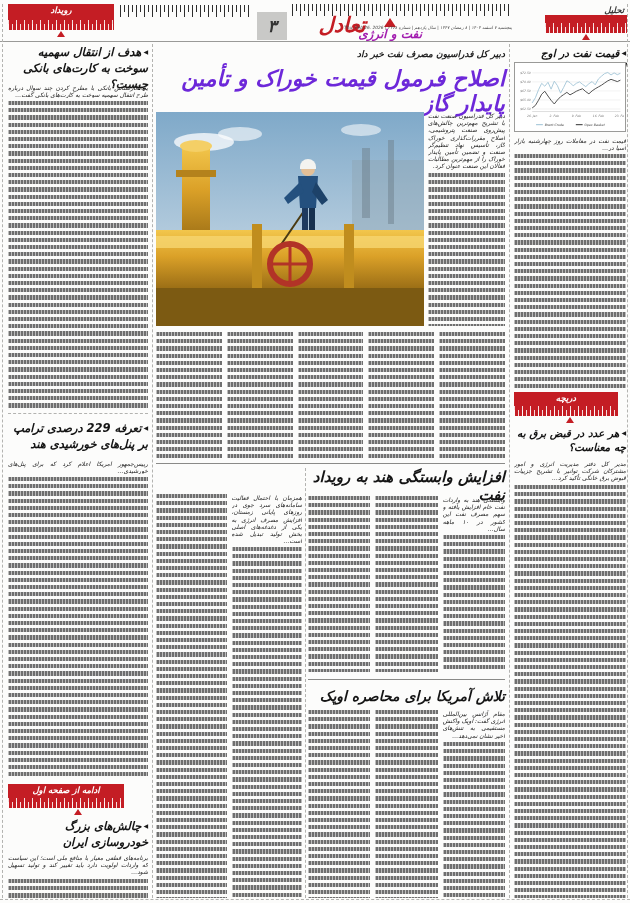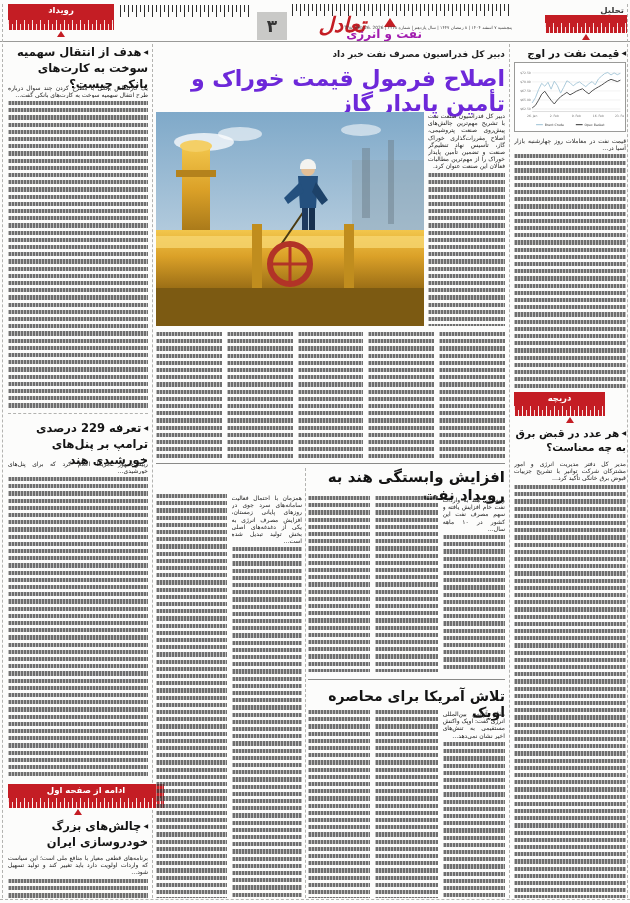--- a/index.html
+++ b/index.html
@@ -1,19 +1,19 @@
 <!DOCTYPE html>
 <html lang="fa"><head>
 <meta charset="utf-8">
 <style>
   * { margin:0; padding:0; box-sizing:border-box; }
   html,body { background:#e9e9e7; }
   body { font-family:"DejaVu Sans", sans-serif; }
   .page { position:relative; width:630px; height:903px; background:#fcfcfb; margin:0 auto; overflow:hidden; color:#1b1b1b; }
-  .abs { position:absolute; }
+  .abs { position:absolute;font-style:italic; }
 
   
   .tape { background-image:
       repeating-linear-gradient(to right,#2e2e2e 0 1px,transparent 1px 8px),
       repeating-linear-gradient(to right,#2e2e2e 0 1px,transparent 1px 4px);
     background-size:100% 12px,100% 7px; background-repeat:no-repeat; }
   .redbox { background-color:#c41d24;
     background-image:
       repeating-linear-gradient(to right, rgba(255,255,255,.85) 0 1px, transparent 1px 8px),
       repeating-linear-gradient(to right, rgba(255,255,255,.85) 0 1px, transparent 1px 4px);
@@ -104,21 +104,21 @@
   <div class="abs hdash" style="left:8px; top:413px; width:140px;"></div>
 
   <div class="abs rtl h-sm" style="left:8px; top:420px; width:140px; height:36px;">
     <span class="arr">◀</span><span>تعرفه 229 درصدی ترامپ بر پنل‌های خورشیدی هند</span>
   </div>
   <div class="abs col" style="left:8px; top:460px; width:140px; height:316px;">
     <p class="micro">رییس‌جمهور امریکا اعلام کرد که برای پنل‌های خورشیدی…</p>
     <div class="stripes"></div>
   </div>
 
-  <div class="abs redbox" style="left:8px; top:784px; width:156px; height:24px;">
+  <div class="abs redbox" style="left:8px; top:784px; width:116px; height:24px;">
     <span class="lbl">ادامه از صفحه اول</span>
   </div>
   <div class="abs tri-up" style="left:74px; top:809px;"></div>
   <div class="abs rtl h-sm" style="left:8px; top:818px; width:140px; height:34px;">
     <span class="arr">◀</span><span>چالش‌های بزرگ خودروسازی ایران</span>
   </div>
   <div class="abs col" style="left:8px; top:854px; width:140px; height:44px;">
     <p class="micro">برنامه‌های قطعی معیار با منافع ملی است؛ این سیاست که واردات اولویت دارد باید تغییر کند و تولید تسهیل شود…</p>
     <div class="stripes"></div>
   </div>
@@ -263,21 +263,21 @@
         <line x1="61" x2="68" y1="61.5" y2="61.5" stroke="#4d4d4d" stroke-width="1.2"></line>
         <text x="70" y="62.8" font-size="3.3" fill="#444">Opec Basket</text>
       </svg>
   </div>
 
   <div class="abs col" style="left:514px; top:137px; width:112px; height:251px;">
     <p class="micro">قیمت نفت در معاملات روز چهارشنبه بازار آسیا در…</p>
     <div class="stripes"></div>
   </div>
 
-  <div class="abs redbox" style="left:514px; top:392px; width:91px; height:24px;">
+  <div class="abs redbox" style="left:514px; top:392px; width:104px; height:24px;">
     <span class="lbl">دریچه</span>
   </div>
   <div class="abs tri-up" style="left:566px; top:417px;"></div>
 
   <div class="abs rtl h-side" style="left:514px; top:426px; width:112px; height:30px;">
     <span class="arr">◀</span><span>هر عدد در قبض برق به چه معناست؟</span>
   </div>
   <div class="abs col" style="left:514px; top:460px; width:112px; height:438px;">
     <p class="micro">مدیر کل دفتر مدیریت انرژی و امور مشترکان شرکت توانیر با تشریح جزییات قبوض برق خانگی تأکید کرد…</p>
     <div class="stripes"></div>

